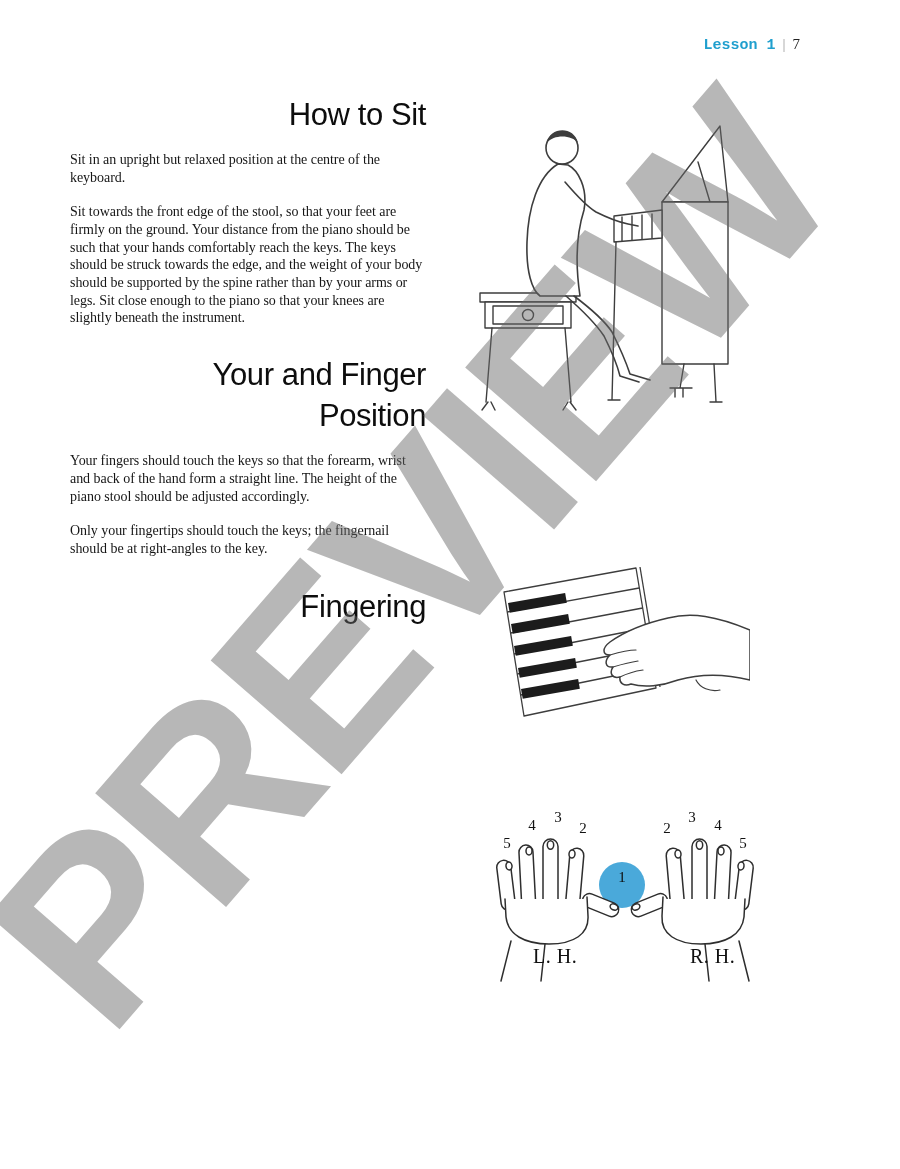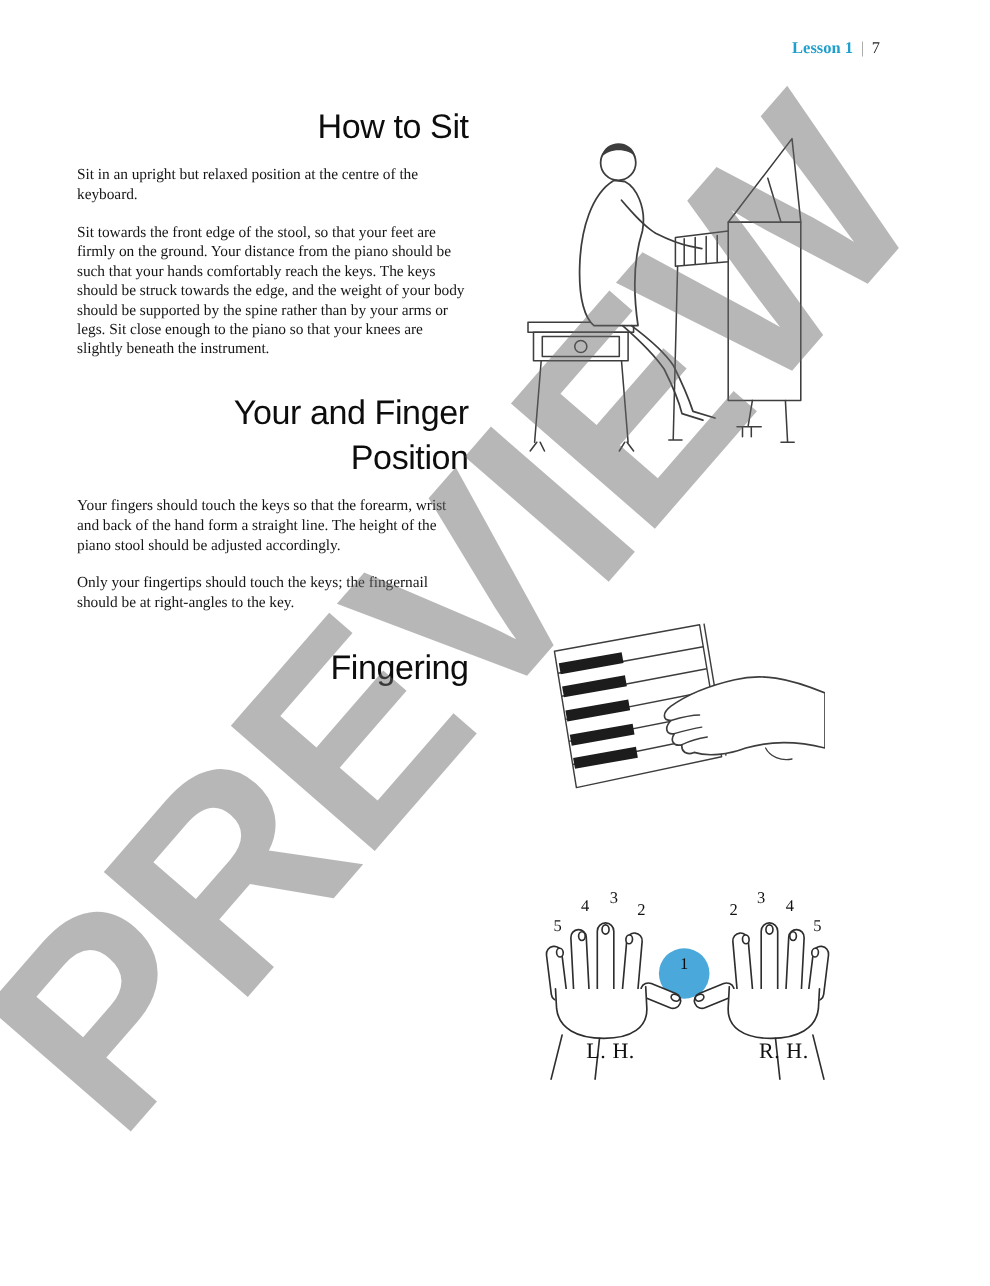--- a/index.html
+++ b/index.html
@@ -5,21 +5,21 @@
   * { margin:0; padding:0; box-sizing:border-box; }
   html,body { background:#ffffff; }
   .page {
     position:relative; width:900px; height:1169px; margin:0 auto;
     background:#ffffff; overflow:hidden;
     font-family:"Liberation Serif", serif; color:#1a1a1a;
   }
 
   
   .header { position:absolute; top:36px; right:100px; font-size:15px; }
-  .lesson { font-family:Liberation Serif, serif; font-weight:bold; color:#1f9fce; }
+  .lesson { font-family:Liberation Mono, monospace; font-weight:bold; color:#1f9fce; }
   .hsep  { color:#9b9b9b; margin:0 7px; font-weight:normal; }
   .pnum  { color:#222; }
 
   
   .watermark {
     position:absolute; left:410px; top:562px;
     transform:translate(-50%,-50%) rotate(-49deg);
     font-family:"Liberation Sans", sans-serif; font-weight:bold;
     font-size:252px; letter-spacing:-6px; white-space:nowrap;
     color:rgba(104,104,104,0.48);

